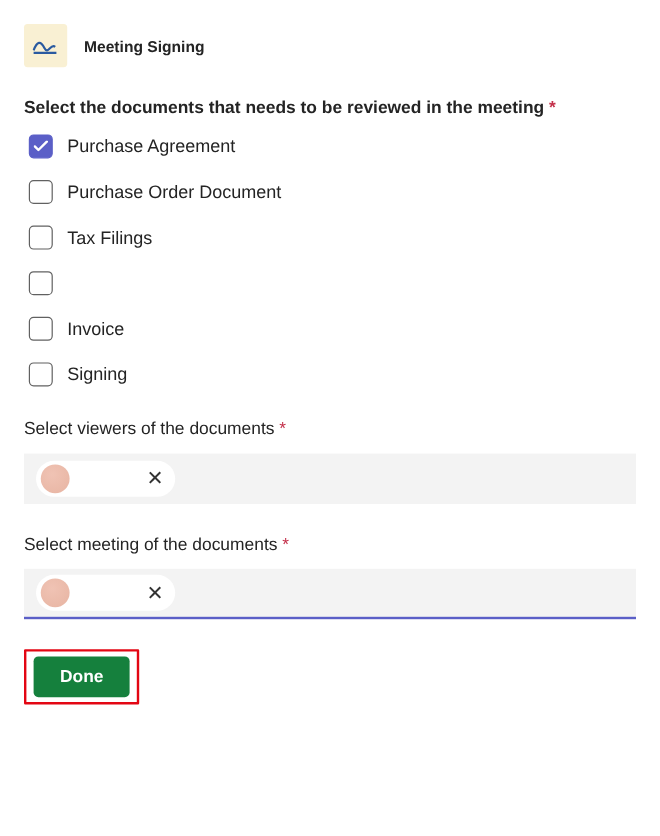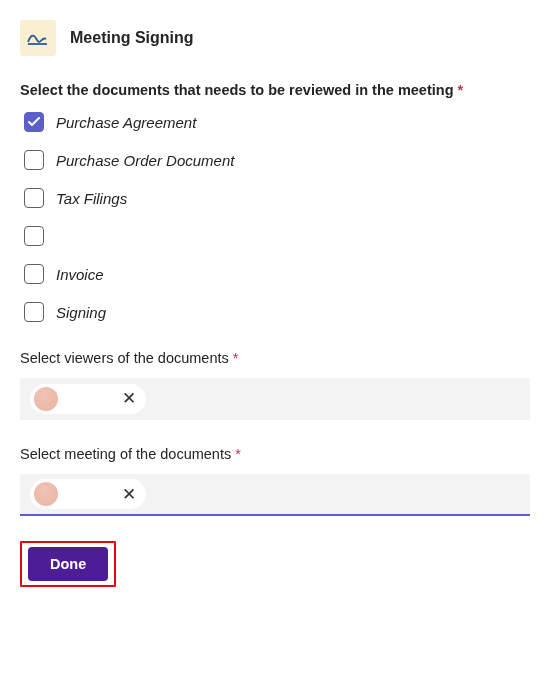--- a/index.html
+++ b/index.html
@@ -21,21 +21,21 @@
     .app-icon {
       width: 36px;
       height: 36px;
       background: #f9f0d3;
       border-radius: 3px;
       display: flex;
       align-items: center;
       justify-content: center;
     }
     .app-title {
-      font-size: 16px;
+      font-size: 13px;
       font-weight: 700;
     }
     .prompt {
       font-size: 14.5px;
       margin-bottom: 14px;
       font-weight: bold;
     }
     .required {
       color: #c4314b;
     }
@@ -44,21 +44,20 @@
       flex-direction: column;
       gap: 18px;
       margin-bottom: 28px;
       padding-left: 4px;
     }
     .option {
       display: flex;
       align-items: center;
       gap: 12px;
       cursor: pointer;
-      font-style: italic;
     }
     .checkbox {
       width: 20px;
       height: 20px;
       border: 1.5px solid #616161;
       border-radius: 4px;
       display: flex;
       align-items: center;
       justify-content: center;
       flex-shrink: 0;
@@ -110,21 +109,21 @@
       color: #333;
       line-height: 1;
     }
     .done-wrap {
       border: 2.5px solid #e30613;
       display: inline-block;
       padding: 4px 6px;
       border-radius: 1px;
     }
     .done-btn {
-      background: #4c1d95;
+      background: #15803d;
       color: #ffffff;
       border: none;
       font-size: 14.5px;
       font-weight: 600;
       padding: 9px 22px;
       border-radius: 4px;
       cursor: pointer;
     }
   </style>
 </head>

